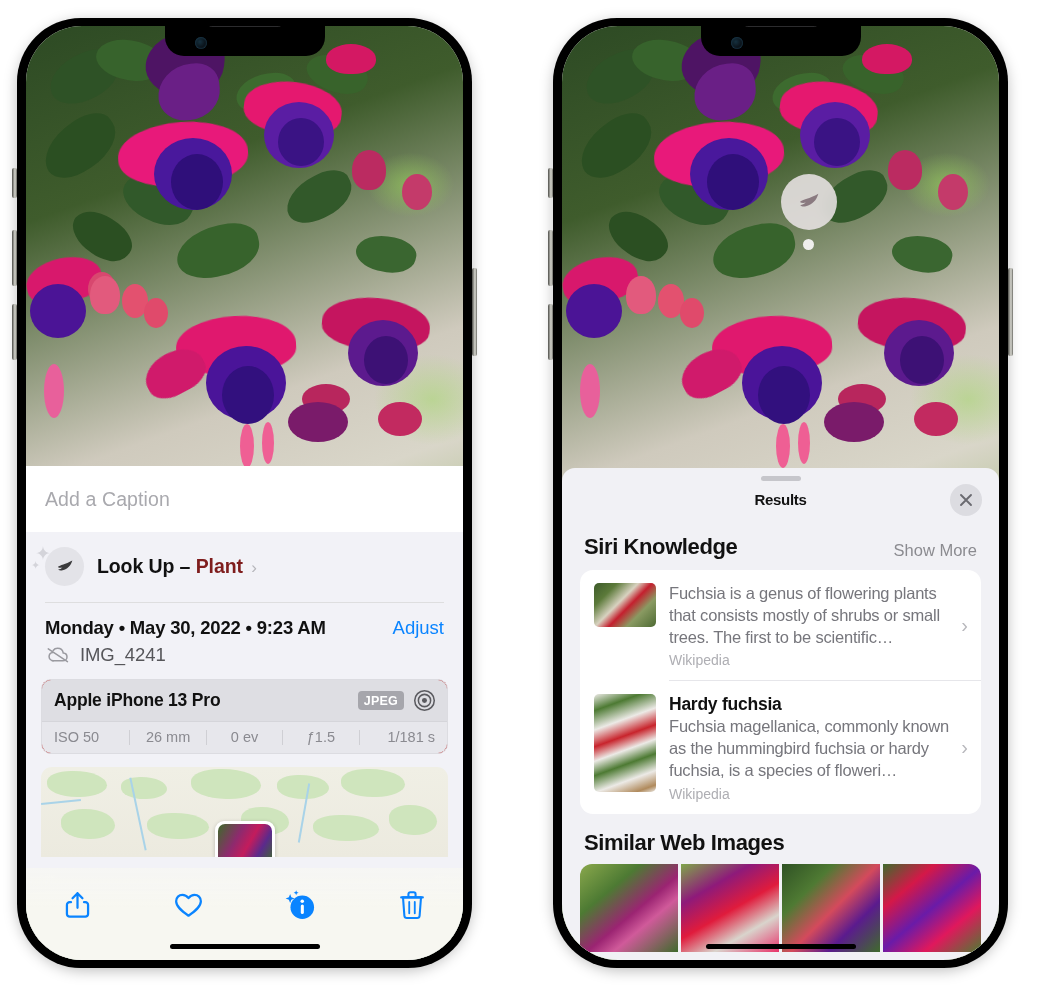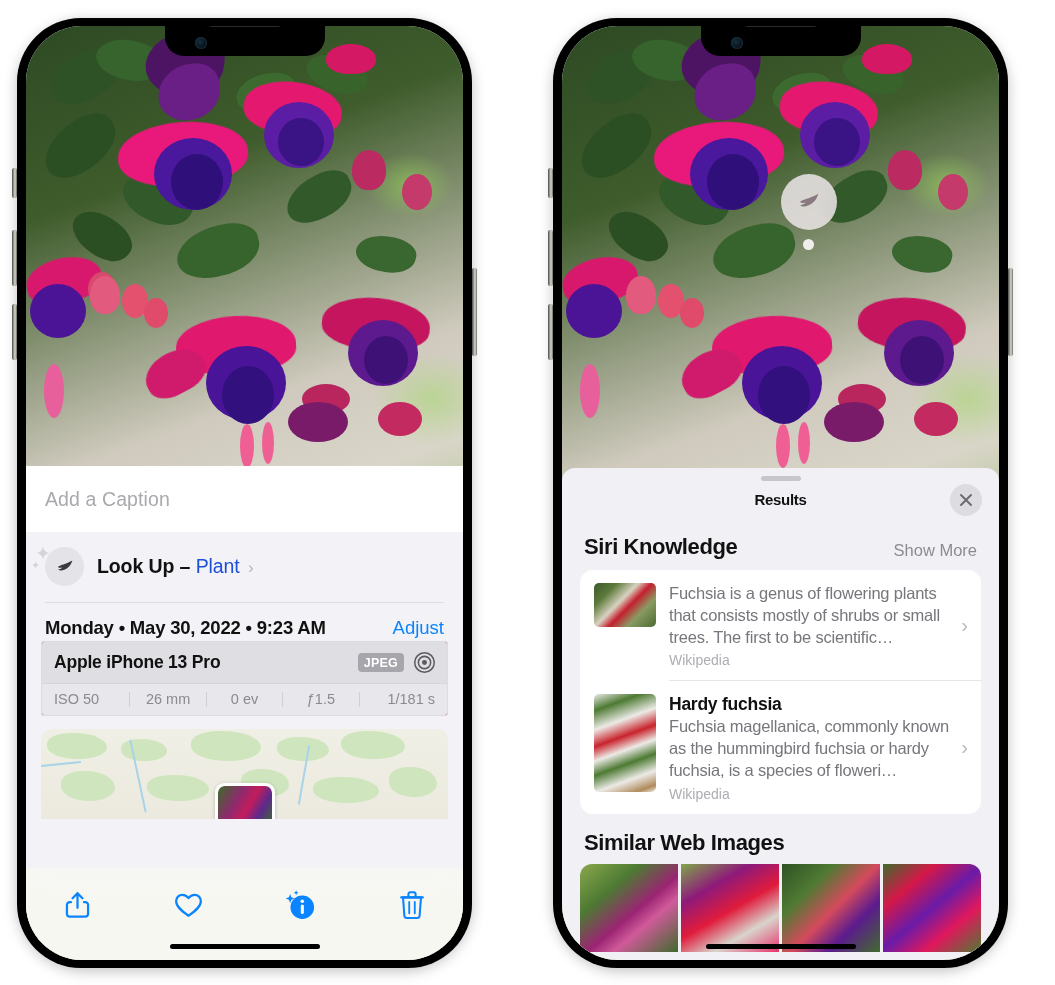--- a/index.html
+++ b/index.html
@@ -93,36 +93,36 @@
   }
   .lookup-icon-wrap { position: relative; width: 39px; height: 39px; flex: none; }
   .lookup-circle {
     width: 39px; height: 39px; border-radius: 50%;
     background: #e3e3e8; display: flex; align-items: center; justify-content: center;
   }
   .sparkle { position: absolute; color: #d4d4da; }
   .sp1 { left: -10px; top: -5px; font-size: 19px; }
   .sp2 { left: -14px; top: 12px; font-size: 11px; }
   .lookup-text { font-size: 19.5px; font-weight: 700; color: #111; letter-spacing: -.1px; }
-  .lookup-text .sub { font-weight: 400; color: #1d4ed8; }
+  .lookup-text .sub { font-weight: 700; color: #7f1d1d; }
   .chev { color: #b6b6bb; font-size: 17px; margin-left: 3px; font-weight: 500; }
   .sep { height: 1px; background: #dededf; margin: 0 19px; }
 
   .meta-row {
     display: flex; align-items: baseline; justify-content: space-between;
     padding: 14px 19px 2px 19px;
   }
   .meta-date { font-size: 18.5px; font-weight: 700; color: #111; letter-spacing: -.2px; }
   .adjust { font-size: 18.5px; color: #0a84ff; }
   .fname-row { display: flex; align-items: center; gap: 9px; padding: 3px 19px 13px 19px; }
   .fname { font-size: 18.5px; color: #56565a; letter-spacing: -.1px; }
 
   
   .cam-card {
-    margin: 0 15px; background: #b91c1c; border-radius: 3px; overflow: hidden;
+    margin: 0 15px; background: #b91c1c; border-radius: 10px; overflow: hidden;
     border: 1px solid #dcdce1;
   }
   .cam-head {
     display: flex; align-items: center; justify-content: space-between;
     padding: 9px 11px 9px 12px; background: #dedee3;
   }
   .cam-title { font-size: 17.5px; font-weight: 700; color: #111; letter-spacing: -.2px; }
   .cam-head-right { display: flex; align-items: center; gap: 9px; }
   .badge-jpeg {
     background: #a6a6ac; color: #fff; font-size: 12.5px; font-weight: 700;
@@ -309,20 +309,28 @@
             </div>
           </div>
 
           <div class="sep"></div>
 
           <div class="meta-row">
             <div class="meta-date">Monday • May 30, 2022 • 9:23 AM</div>
             <div class="adjust">Adjust</div>
           </div>
 
+          <div class="fname-row">
+            <svg width="26" height="18" viewBox="0 0 28 20">
+              <path d="M7.5 16.5h11.8c2.6 0 4.7-2 4.7-4.4 0-2.3-1.8-4.2-4.2-4.4C19.3 4.8 16.7 2.6 13.5 2.6c-2 0-3.8.9-4.9 2.3" fill="none" stroke="#9a9aa0" stroke-width="1.7" stroke-linecap="round"></path>
+              <path d="M8.3 7.3c-2.4.3-4.2 2.1-4.2 4.5 0 2.5 2.1 4.7 4.8 4.7" fill="none" stroke="#9a9aa0" stroke-width="1.7" stroke-linecap="round"></path>
+              <line x1="3.2" y1="3.2" x2="24.5" y2="17.3" stroke="#9a9aa0" stroke-width="1.7" stroke-linecap="round"></line>
+            </svg>
+            <span class="fname">IMG_4241</span>
+          </div>
 
           <div class="cam-card">
             <div class="cam-head">
               <div class="cam-title">Apple iPhone 13 Pro</div>
               <div class="cam-head-right">
                 <span class="badge-jpeg">JPEG</span>
                 <svg width="23" height="23" viewBox="0 0 24 24">
                   <circle cx="12" cy="12" r="10.2" fill="none" stroke="#5b5b60" stroke-width="1.6"></circle>
                   <circle cx="12" cy="12" r="6.4" fill="none" stroke="#5b5b60" stroke-width="1.6"></circle>
                   <circle cx="12" cy="12" r="2.6" fill="#5b5b60"></circle>

